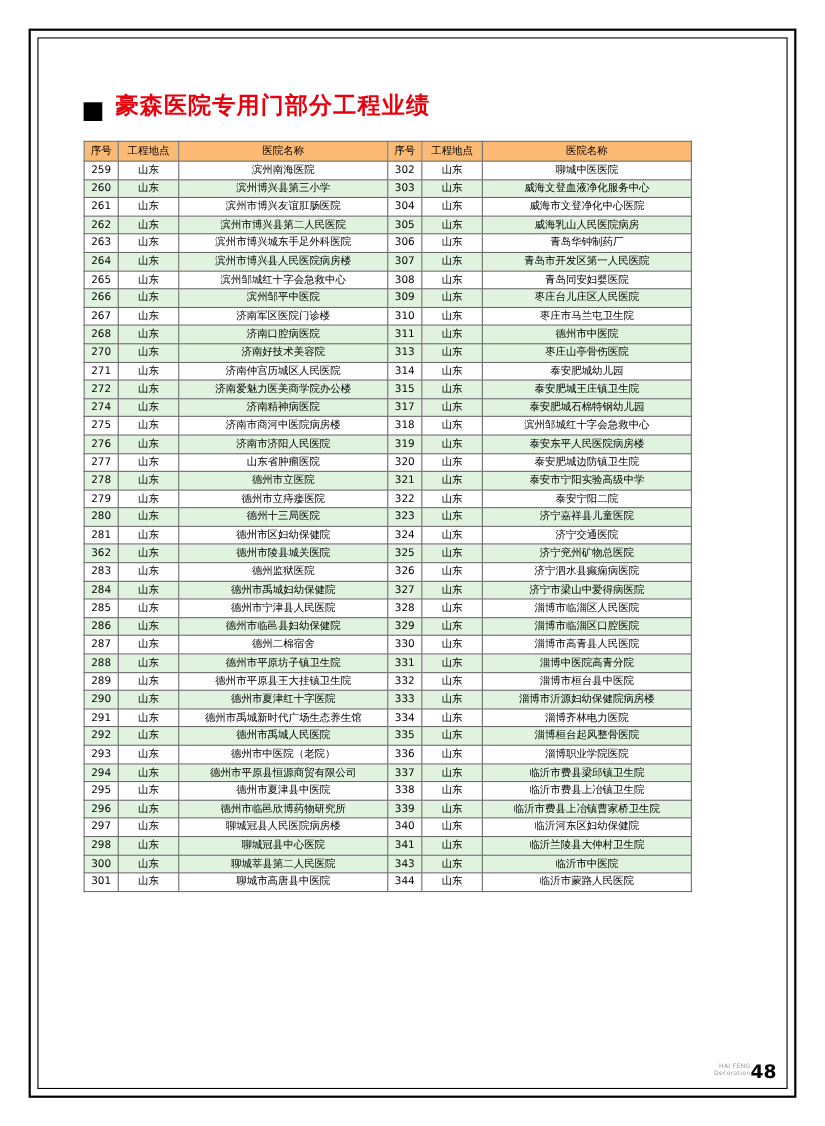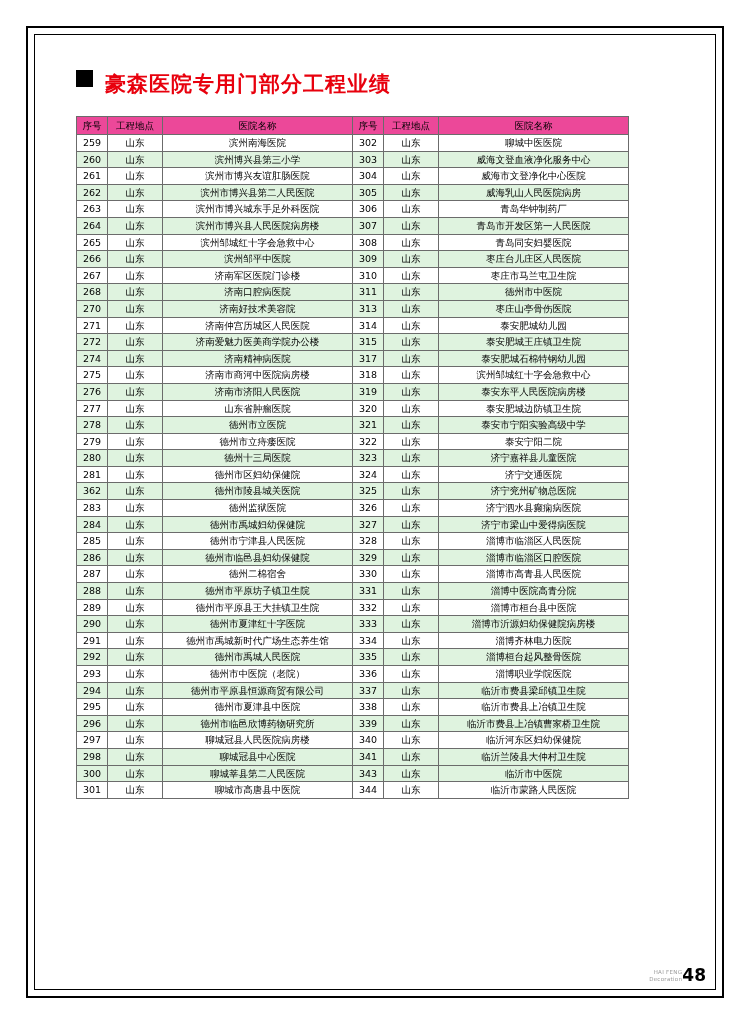--- a/index.html
+++ b/index.html
@@ -41,24 +41,25 @@
   }
   .content {
     position: absolute;
     left: 60px;
     top: 70px;
     width: 630px;
     box-sizing: border-box;
   }
   .title-row {
     display: flex;
-    align-items: flex-start;
+    align-items: flex-end;
     gap: 12px;
     margin-bottom: 18px;
     padding-left: 16px;
+    margin-top: 12px;
   }
   .title-square {
     width: 17px;
     height: 17px;
     background: #000000;
     flex: 0 0 auto;
   }
   .title-text {
     color: #e8000d;
     font-size: 21px;
@@ -78,38 +79,39 @@
     border: 1px solid #6b6b6b;
     padding: 0;
     height: 15.6px;
     line-height: 15.6px;
     text-align: center;
     vertical-align: middle;
     overflow: hidden;
     white-space: nowrap;
   }
   table.perf thead th {
-    background: #ec4899;
+    background: #fdba74;
     font-weight: normal;
     font-size: 9.5px;
     height: 17px;
     line-height: 17px;
+    font-family: Liberation Mono, monospace;
   }
   col.c-num { width: 31px; }
   col.c-loc { width: 55px; }
   col.c-name { width: 190px; }
   .row-white td { background: #ffffff; }
   .row-green td { background: #dff3df; }
   .cell-name { font-size: 9.5px; }
   .footer {
     position: absolute;
     right: 44px;
     bottom: 40px;
     display: flex;
-    align-items: center;
+    align-items: flex-start;
     gap: 0;
   }
   .footer-brand {
     text-align: right;
     line-height: 1.15;
     color: #9a9a9a;
     font-size: 5px;
     letter-spacing: 0.3px;
   }
   .footer-brand .b1 { font-size: 5.5px; }

